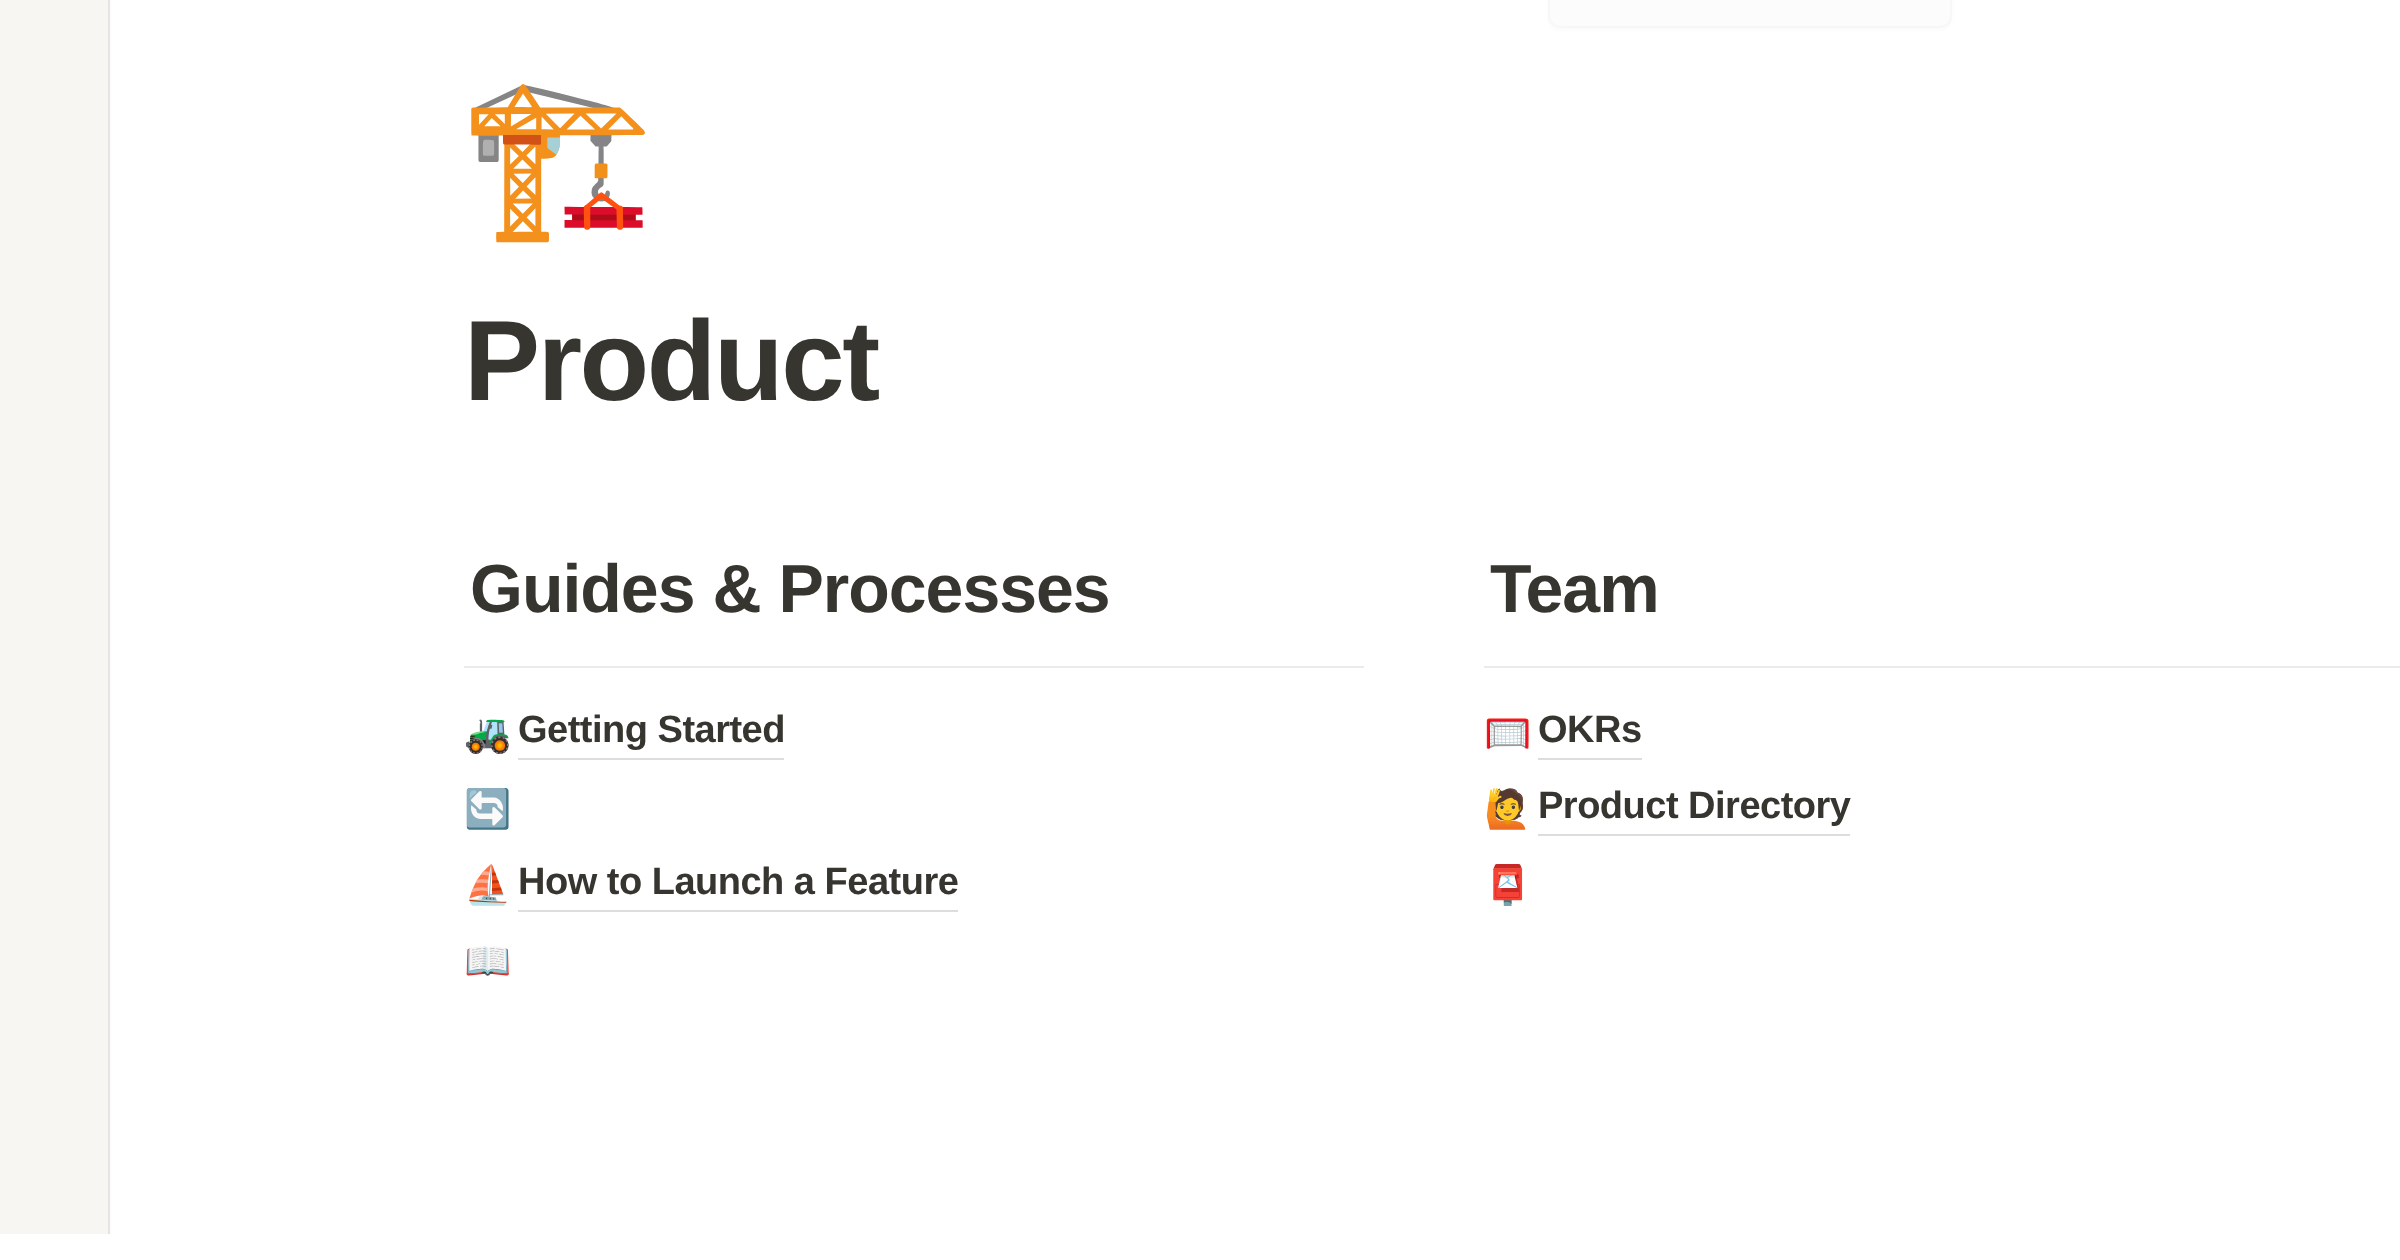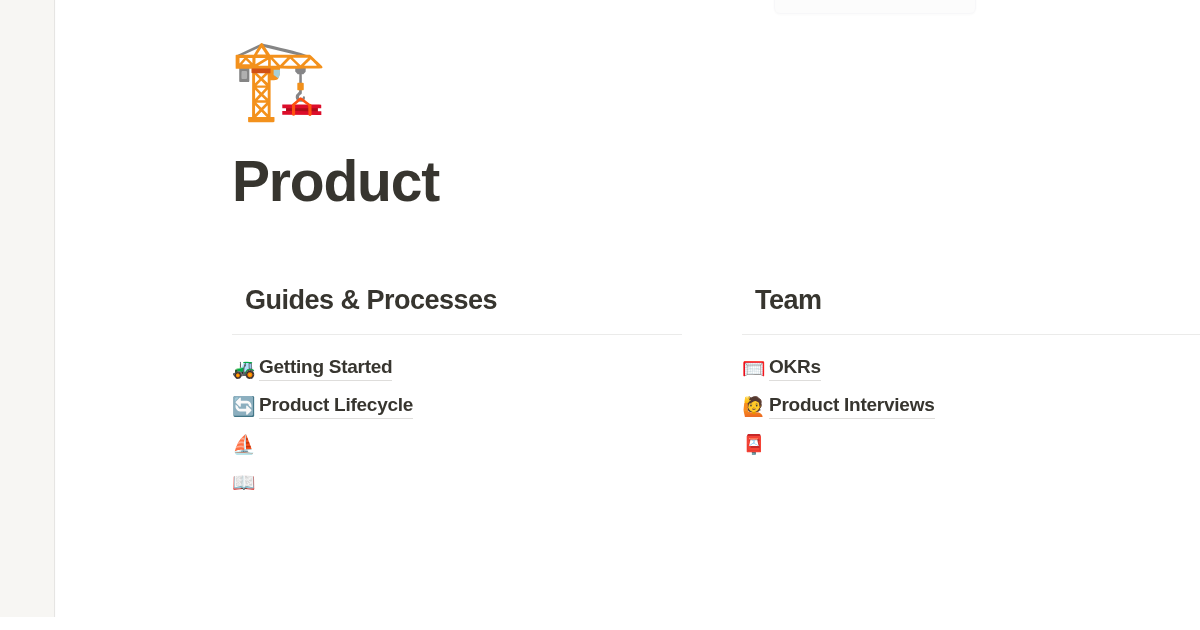--- a/index.html
+++ b/index.html
@@ -105,25 +105,25 @@
     margin-top: 58px;
     width: 1005px;
   }
   .column {
     flex: 0 0 auto;
   }
   .column.col-left  { width: 510px; }
   .column.col-right { width: 495px; }
 
   .column-heading {
-    font-size: 27px;
+    font-size: 34px;
     font-weight: 700;
     letter-spacing: -0.5px;
     color: #37352f;
-    margin: 13px;
+    margin: 3px;
     line-height: 1.25;
   }
 
   .column-divider {
     height: 1px;
     background: #ebebea;
     margin-top: 17px;
     margin-bottom: 21px;
   }
   .col-left .column-divider  { width: 450px; }
@@ -188,25 +188,25 @@
           <div class="column-divider"></div>
           <ul class="link-list">
 
             <li class="link-item">
               <span class="link-emoji">🚜</span>
               <a class="link-text">Getting Started</a>
             </li>
 
             <li class="link-item">
               <span class="link-emoji">🔄</span>
-              <a class="link-text">Product Lifecycle</a>
             </li>
 
             <li class="link-item">
               <span class="link-emoji">⛵</span>
+              <a class="link-text">How to Launch a Feature</a>
             </li>
 
             <li class="link-item">
               <span class="link-emoji">📖</span>
             </li>
 
           </ul>
         </div>
 
         <div class="column col-right">
@@ -214,21 +214,21 @@
           <div class="column-divider"></div>
           <ul class="link-list">
 
             <li class="link-item">
               <span class="link-emoji">🥅</span>
               <a class="link-text">OKRs</a>
             </li>
 
             <li class="link-item">
               <span class="link-emoji">🙋</span>
-              <a class="link-text">Product Interviews</a>
+              <a class="link-text">Product Directory</a>
             </li>
 
             <li class="link-item">
               <span class="link-emoji">📮</span>
             </li>
 
           </ul>
         </div>
 
       </div>

